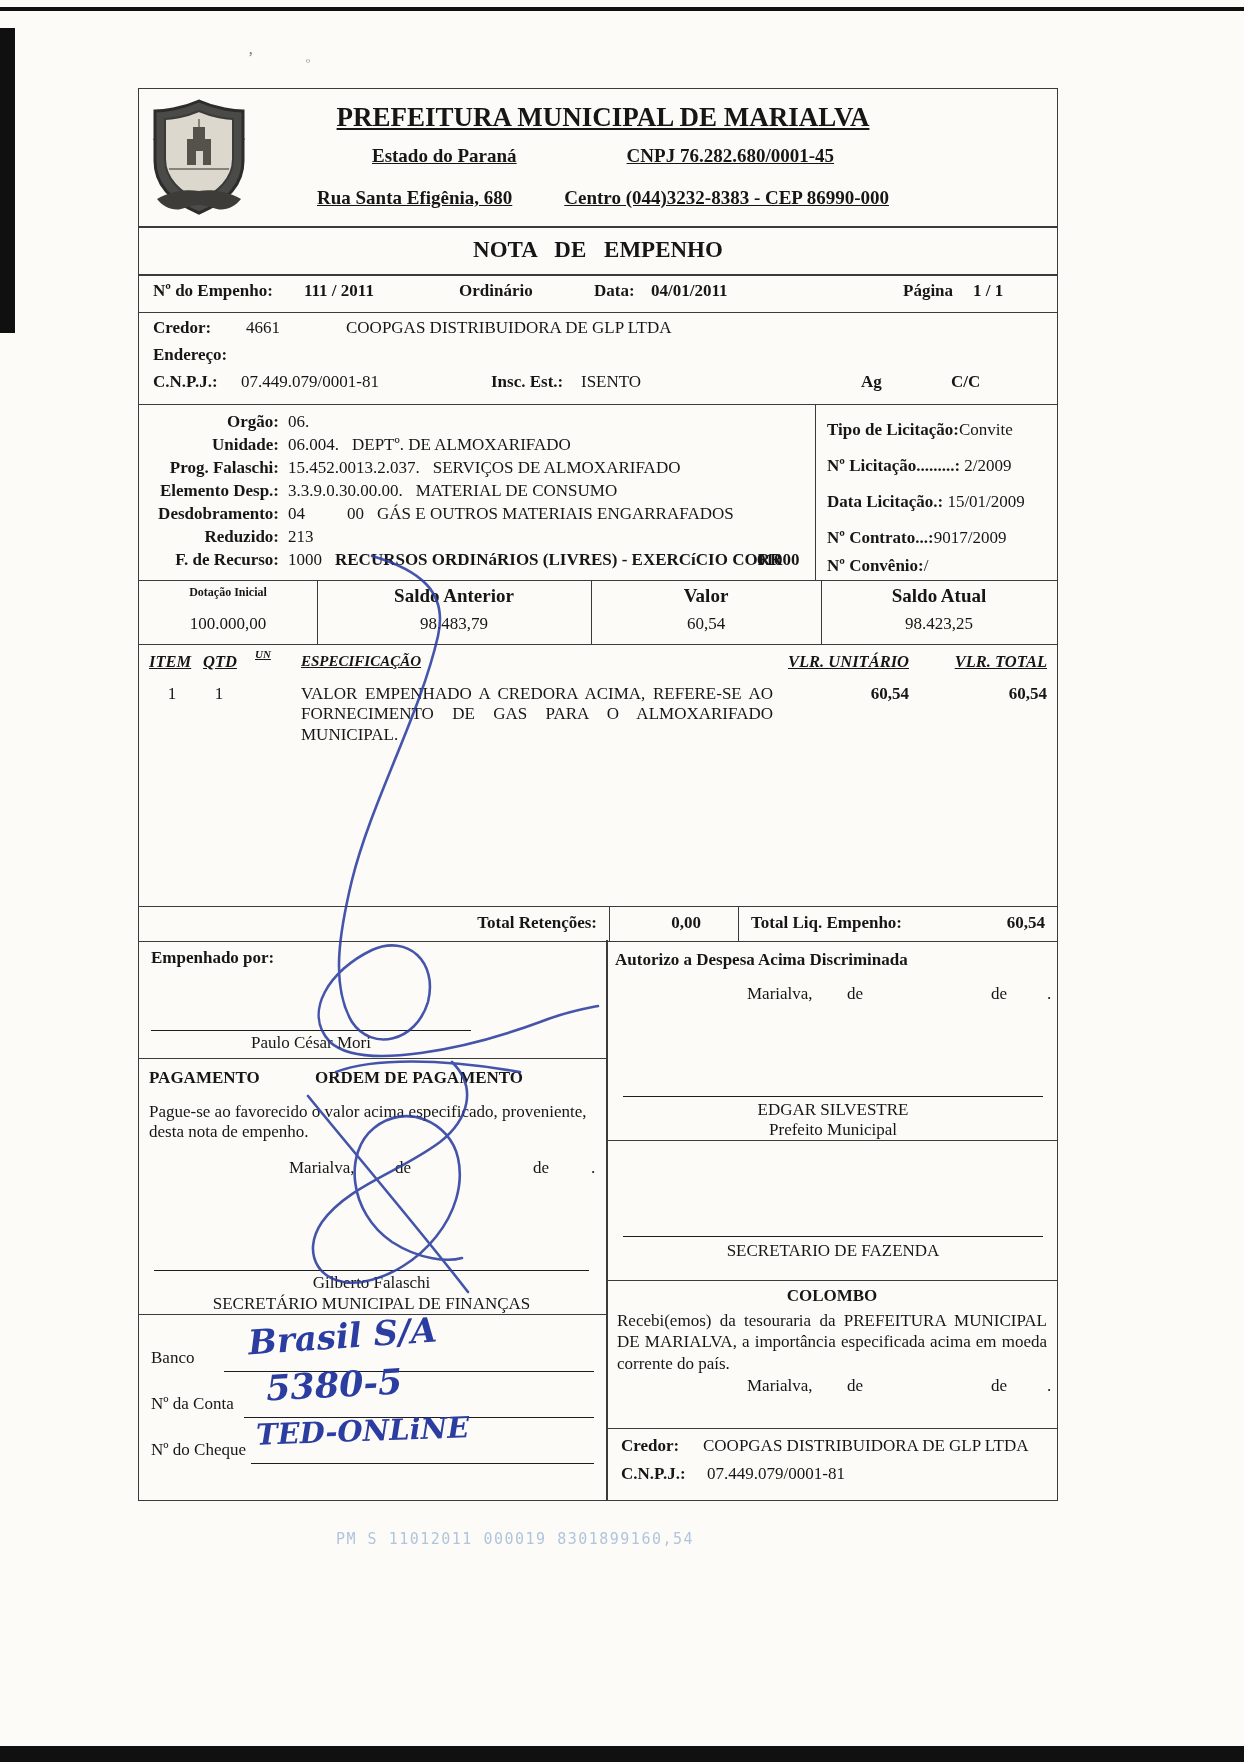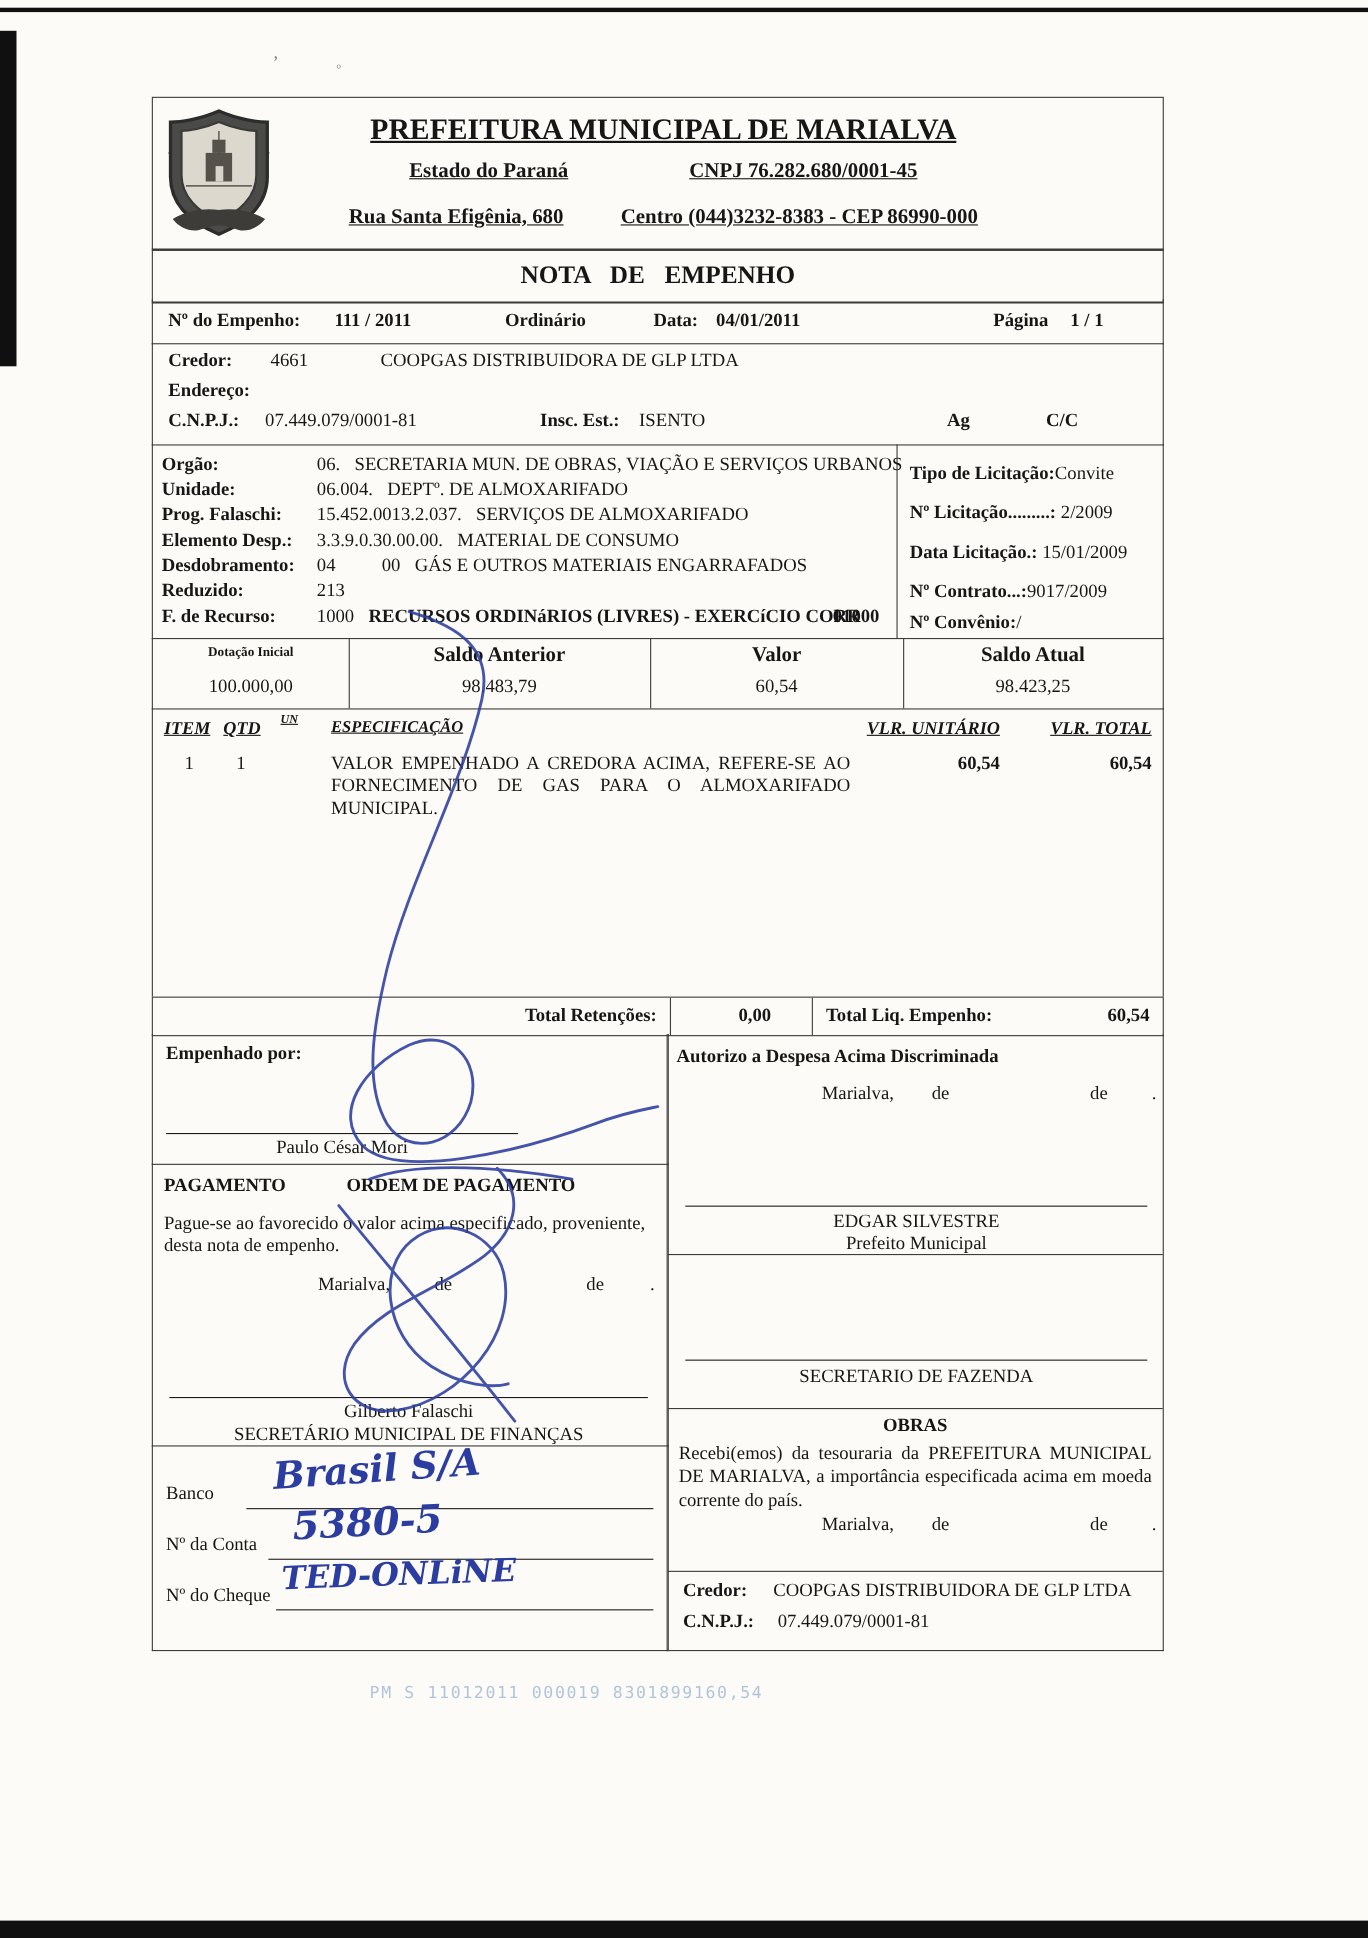--- a/index.html
+++ b/index.html
@@ -12,21 +12,21 @@
   .wrap{white-space:normal}
   .b{font-weight:bold}
   .i{font-style:italic}
   .u{text-decoration:underline}
   .ctr{text-align:center}
   .rt{text-align:right}
   .vline{position:absolute;top:0;bottom:0;width:0;border-left:1px solid #3b3b3b}
   .hline{position:absolute;left:0;right:0;height:0;border-top:1px solid #3b3b3b}
   .sig{position:absolute;height:0;border-top:1.5px solid #1c1c1c}
   .orow{position:absolute;left:8px;display:flex;font-size:17px;white-space:nowrap}
-  .olab{width:132px;text-align:left;font-weight:bold}
+  .olab{width:132px;text-align:right;font-weight:bold}
   .ocode{margin-left:9px}
   .ocode2{margin-left:42px}
   .odesc{margin-left:13px}
   .hand{position:absolute;color:#2b3da0;font-family:"DejaVu Serif",serif;font-style:italic;
         font-weight:bold;z-index:4;white-space:nowrap}
   .matrix{position:absolute;font-family:"DejaVu Sans Mono",monospace;color:#a3bbd8;
           letter-spacing:1.5px;opacity:.85;font-size:15px}
   .ink{position:absolute;left:0;top:0;z-index:5;pointer-events:none}
   .artifact{position:absolute;background:#101010}
 </style>
@@ -95,21 +95,20 @@
     <span class="t b" style="left:722px;top:60px">Ag</span>
     <span class="t b" style="left:812px;top:60px">C/C</span>
   </div>
 
   <div class="bx nt" style="left:138px;top:404px;width:918px;height:176px">
     <div class="vline" style="left:676px"></div>
 
     <div class="orow" style="top:8px">
       <span class="olab">Orgão:</span>
       <span class="ocode">06.</span>
-      <span class="odesc">SECRETARIA MUN. DE OBRAS, VIAÇÃO E SERVIÇOS URBANOS</span>
     </div>
     <div class="orow" style="top:31px">
       <span class="olab">Unidade:</span>
       <span class="ocode">06.004.</span>
       <span class="odesc">DEPTº. DE ALMOXARIFADO</span>
     </div>
     <div class="orow" style="top:54px">
       <span class="olab">Prog. Falaschi:</span>
       <span class="ocode">15.452.0013.2.037.</span>
       <span class="odesc">SERVIÇOS DE ALMOXARIFADO</span>
@@ -224,21 +223,21 @@
     <span class="t" style="left:440px;top:44px">.</span>
     <div class="sig" style="left:16px;top:156px;width:420px"></div>
     <span class="t ctr" style="left:16px;top:160px;width:420px">EDGAR SILVESTRE</span>
     <span class="t ctr" style="left:16px;top:180px;width:420px">Prefeito Municipal</span>
 
     <div class="hline" style="top:200px"></div>
     <div class="sig" style="left:16px;top:296px;width:420px"></div>
     <span class="t ctr" style="left:16px;top:301px;width:420px">SECRETARIO DE FAZENDA</span>
 
     <div class="hline" style="top:340px"></div>
-    <span class="t b ctr" style="left:0;top:346px;width:450px">OBRAS</span>
+    <span class="t b ctr" style="left:0;top:346px;width:450px">COLOMBO</span>
     <div class="t wrap" style="left:10px;top:370px;width:430px;text-align:justify;line-height:1.25">Recebi(emos) da tesouraria da PREFEITURA MUNICIPAL DE MARIALVA, a importância especificada acima em moeda corrente do país.</div>
     <span class="t" style="left:140px;top:436px">Marialva,</span>
     <span class="t" style="left:240px;top:436px">de</span>
     <span class="t" style="left:384px;top:436px">de</span>
     <span class="t" style="left:440px;top:436px">.</span>
 
     <div class="hline" style="top:488px"></div>
     <span class="t b" style="left:14px;top:496px">Credor:</span>
     <span class="t" style="left:96px;top:496px">COOPGAS DISTRIBUIDORA DE GLP LTDA</span>
     <span class="t b" style="left:14px;top:524px">C.N.P.J.:</span>

